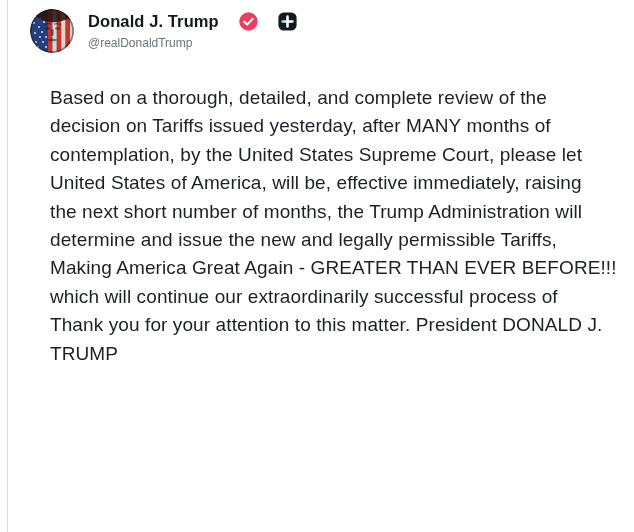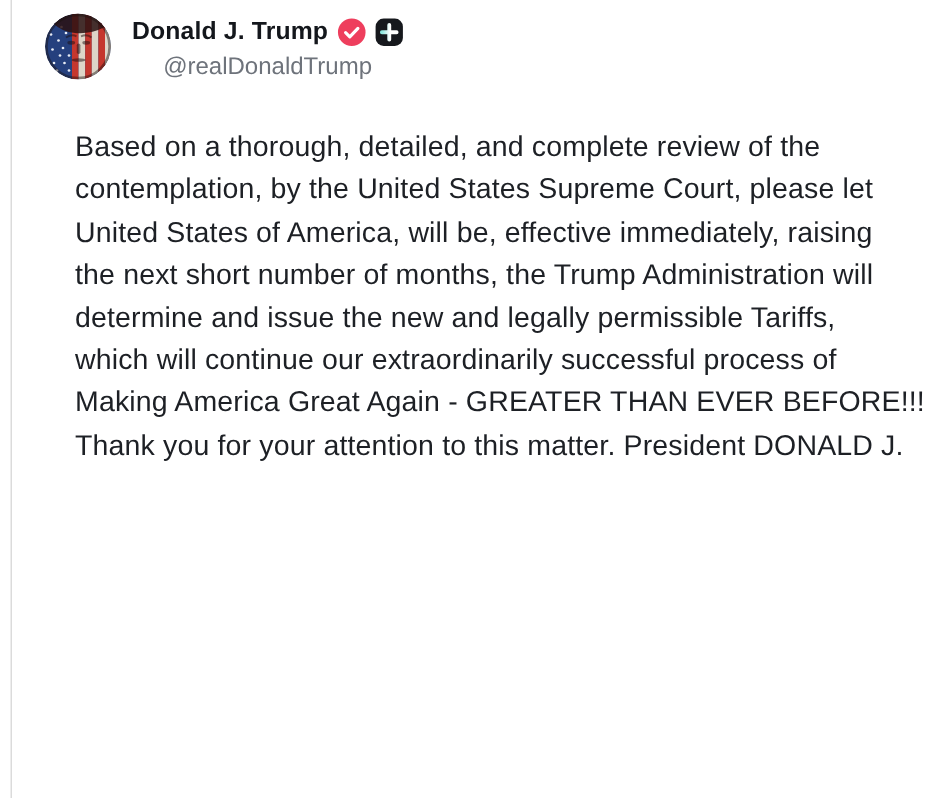--- a/index.html
+++ b/index.html
@@ -42,40 +42,39 @@
     cursor: pointer;
   }
   .avatar svg { display: block; }
   .header-text {
     margin-left: 14px;
     padding-top: 3px;
   }
   .name-row {
     display: flex;
     align-items: center;
-    gap: 6px;
+    gap: 20px;
   }
   .author-name {
     font-size: 16.5px;
     font-weight: bold;
     color: #14171c;
     letter-spacing: 0.1px;
     cursor: pointer;
   }
   .badge {
     display: inline-flex;
     width: 19px;
     height: 19px;
   }
   .handle {
     margin-top: 5px;
-    font-size: 16px;
+    font-size: 12px;
     color: #6e737b;
     cursor: pointer;
-    text-align: center;
   }
   .post-body {
     margin-top: 31px;
     font-size: 19px;
     line-height: 28.4px;
     color: #1d2025;
     letter-spacing: 0.1px;
   }
   .post-body .line {
     white-space: nowrap;
@@ -166,23 +165,25 @@
             </svg>
           </span>
         </div>
 
         <div class="handle">@realDonaldTrump</div>
       </div>
     </div>
 
     <div class="post-body">
         <div class="line">Based on a thorough, detailed, and complete review of the</div>
+        <div class="line">decision on Tariffs issued yesterday, after MANY months of</div>
         <div class="line">contemplation, by the United States Supreme Court, please let</div>
         <div class="line">United States of America, will be, effective immediately, raising</div>
         <div class="line">the next short number of months, the Trump Administration will</div>
         <div class="line">determine and issue the new and legally permissible Tariffs,</div>
+        <div class="line">Making America Great Again - GREATER THAN EVER BEFORE!!!</div>
         <div class="line">which will continue our extraordinarily successful process of</div>
-        <div class="line">Making America Great Again - GREATER THAN EVER BEFORE!!!</div>
         <div class="line">Thank you for your attention to this matter. President DONALD J.</div>
+        <div class="line">TRUMP</div>
       </div>
 
   </div>
 </div>
 
 </body></html>

